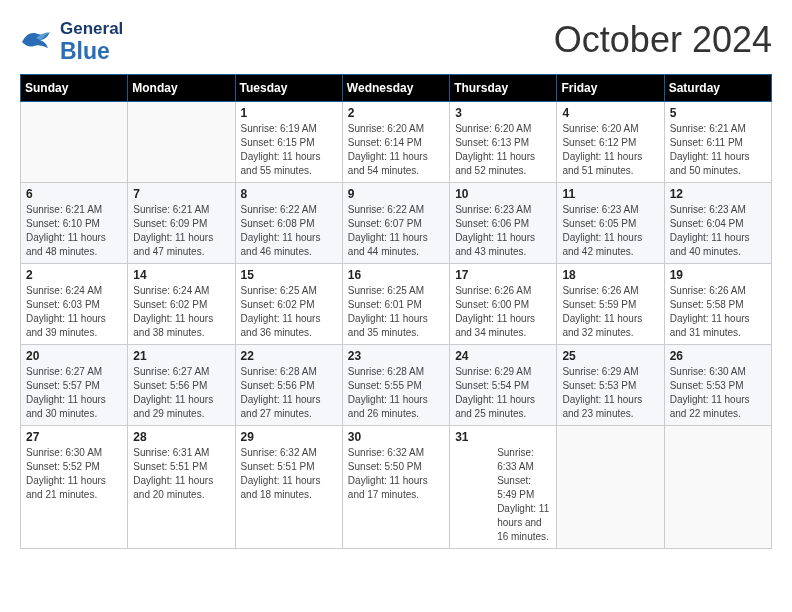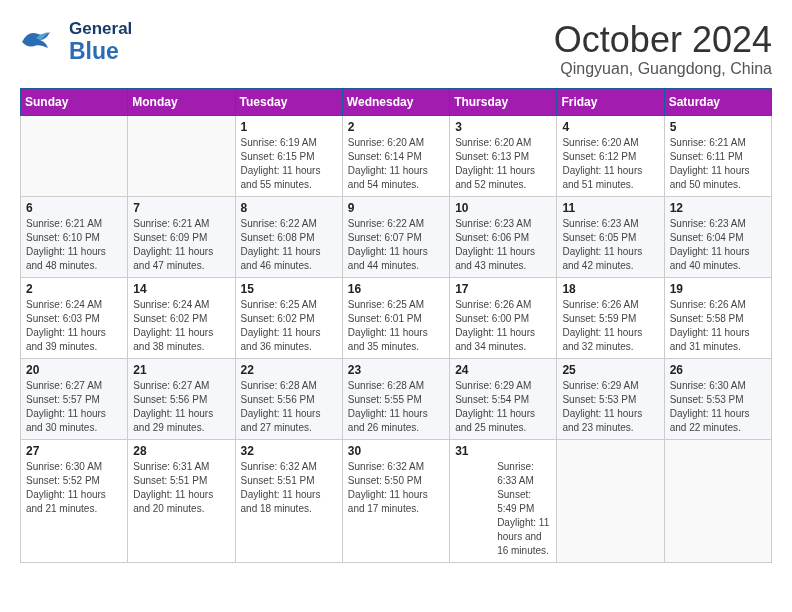--- a/index.html
+++ b/index.html
@@ -12,21 +12,21 @@
     }
     .header {
       display: flex;
       justify-content: space-between;
       align-items: flex-start;
       margin-bottom: 10px;
     }
     .logo {
       display: flex;
       align-items: center;
-      gap: 17px;
+      gap: 8px;
     }
     .logo-bird {
       width: 32px;
       height: 28px;
     }
     .title-block {
       text-align: right;
     }
     .month-title {
       font-size: 36px;
@@ -37,21 +37,21 @@
     .location {
       font-size: 16px;
       color: #555;
     }
     .calendar {
       width: 100%;
       border-collapse: collapse;
       font-size: 11px;
     }
     .calendar th {
-      background-color: #a21caf;
+      background-color: #000000;
       color: #fff;
       padding: 6px 4px;
       text-align: left;
       font-weight: bold;
       font-size: 12px;
       border: 1px solid #1a5a9a;
     }
     .calendar td {
       border: 1px solid #ccc;
       vertical-align: top;
@@ -88,21 +88,20 @@
       <path d="M2,14 Q8,2 18,6 Q24,8 30,4 Q26,12 20,12 Q26,14 28,20 Q20,16 14,18 Q8,20 2,14 Z" fill="#2a6db5"></path>
       <path d="M16,10 Q20,6 28,4 Q24,10 20,12 Z" fill="#5a9fd4"></path>
     </svg>
     <div>
       <div style="font-size:17px;font-weight:bold;color:#1a3a6b;line-height:1.1">General</div>
       <div style="font-size:23px;font-weight:bold;color:#2a6db5;line-height:1.1">Blue</div>
     </div>
   </div>
   <div class="title-block">
     <div class="month-title">October 2024</div>
-    <div class="location">Qingyuan, Guangdong, China</div>
   </div>
 </div>
 
 <table class="calendar">
   <thead>
     <tr>
     <th>Sunday</th>
         <th>Monday</th>
         <th>Tuesday</th>
         <th>Wednesday</th>
@@ -285,21 +284,21 @@
 Sunset: 5:52 PM
 Daylight: 11 hours and 21 minutes.</div>
         </td>
         <td>
           <span class="day-number">28</span>
           <div class="day-info" style="white-space: pre-line;">Sunrise: 6:31 AM
 Sunset: 5:51 PM
 Daylight: 11 hours and 20 minutes.</div>
         </td>
         <td>
-          <span class="day-number">32</span>
+          <span class="day-number">29</span>
           <div class="day-info" style="white-space: pre-line;">Sunrise: 6:32 AM
 Sunset: 5:51 PM
 Daylight: 11 hours and 18 minutes.</div>
         </td>
         <td>
           <span class="day-number">30</span>
           <div class="day-info" style="white-space: pre-line;">Sunrise: 6:32 AM
 Sunset: 5:50 PM
 Daylight: 11 hours and 17 minutes.</div>
         </td>

